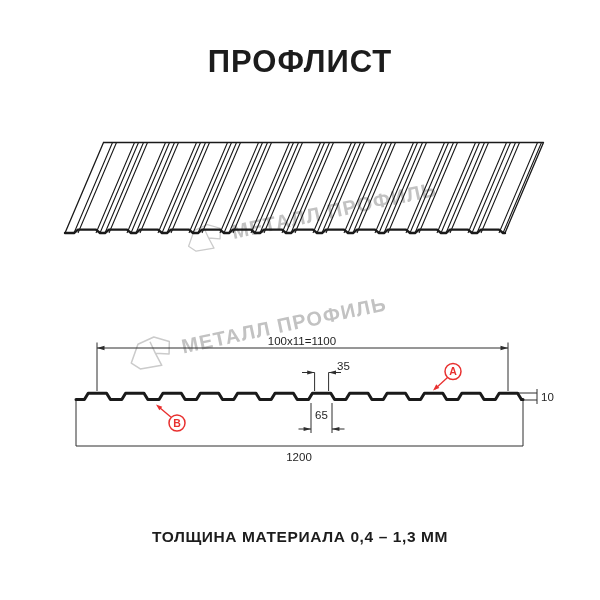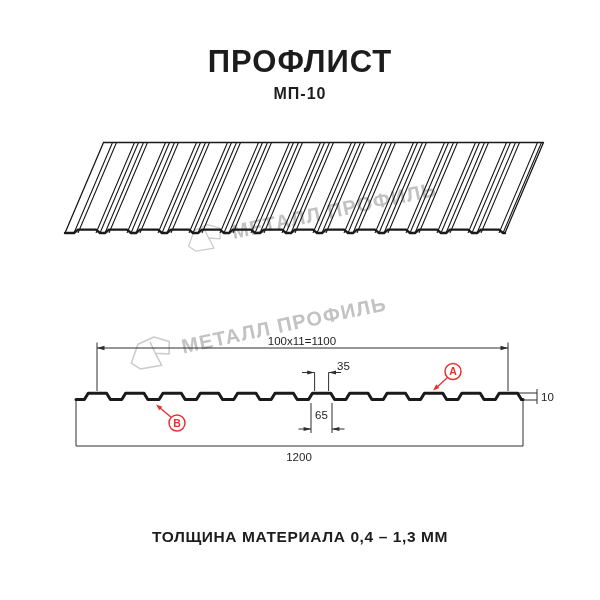--- a/index.html
+++ b/index.html
@@ -20,21 +20,20 @@
   svg.draw{position:absolute;left:0;top:0;z-index:2;}
   .dimtxt{font-family:"Liberation Sans",sans-serif;font-size:11.5px;fill:#1f1f1f;}
   .redtxt{font-family:"Liberation Sans",sans-serif;font-size:10.5px;font-weight:700;fill:#e8302f;}
 </style>
 </head>
 <body>
 
 <div class="page">
 
   <div class="title">ПРОФЛИСТ</div>
-  <div class="subtitle">МП-10</div>
 
   <div class="wm" id="wm1">
     <svg width="38" height="30" viewBox="0 0 48 38">
       <path d="M2,25 L13,7 L31,3 L46,11 L43,24 L29,20 L33,34 L10,33 Z M29,20 L26,7" fill="none" stroke="#cbcbcb" stroke-width="1.6" stroke-linejoin="round"></path>
     </svg>
     <span>МЕТАЛЛ ПРОФИЛЬ</span>
   </div>
 
   <div class="wm" id="wm2">
     <svg width="46" height="36" viewBox="0 0 48 38">

